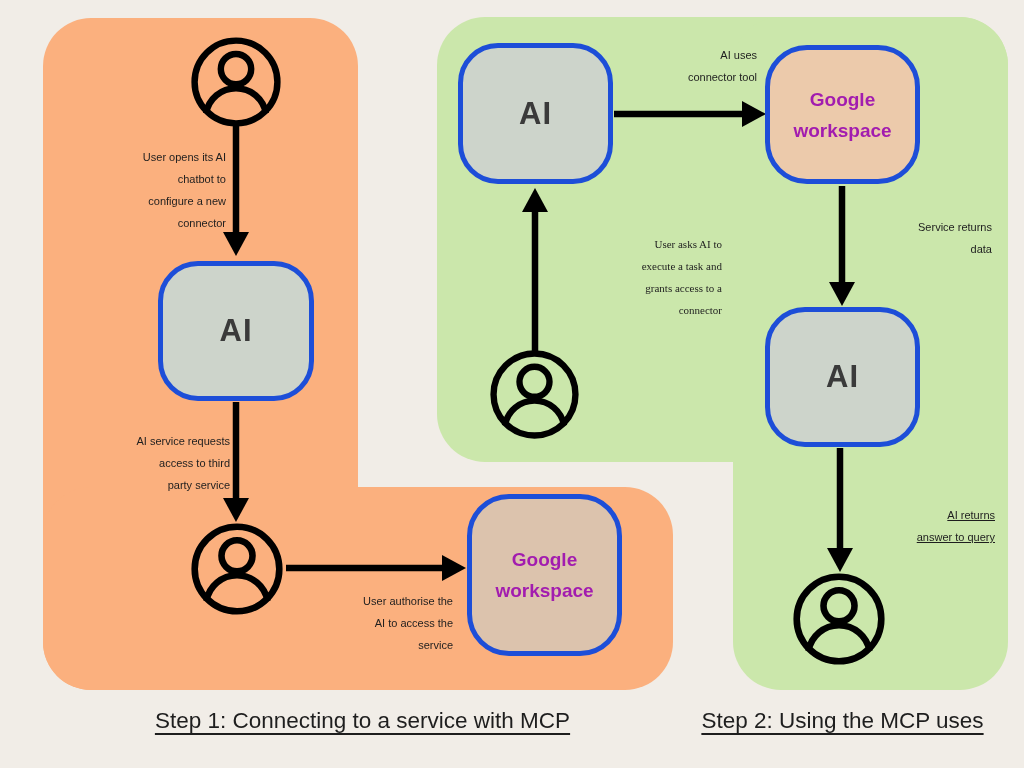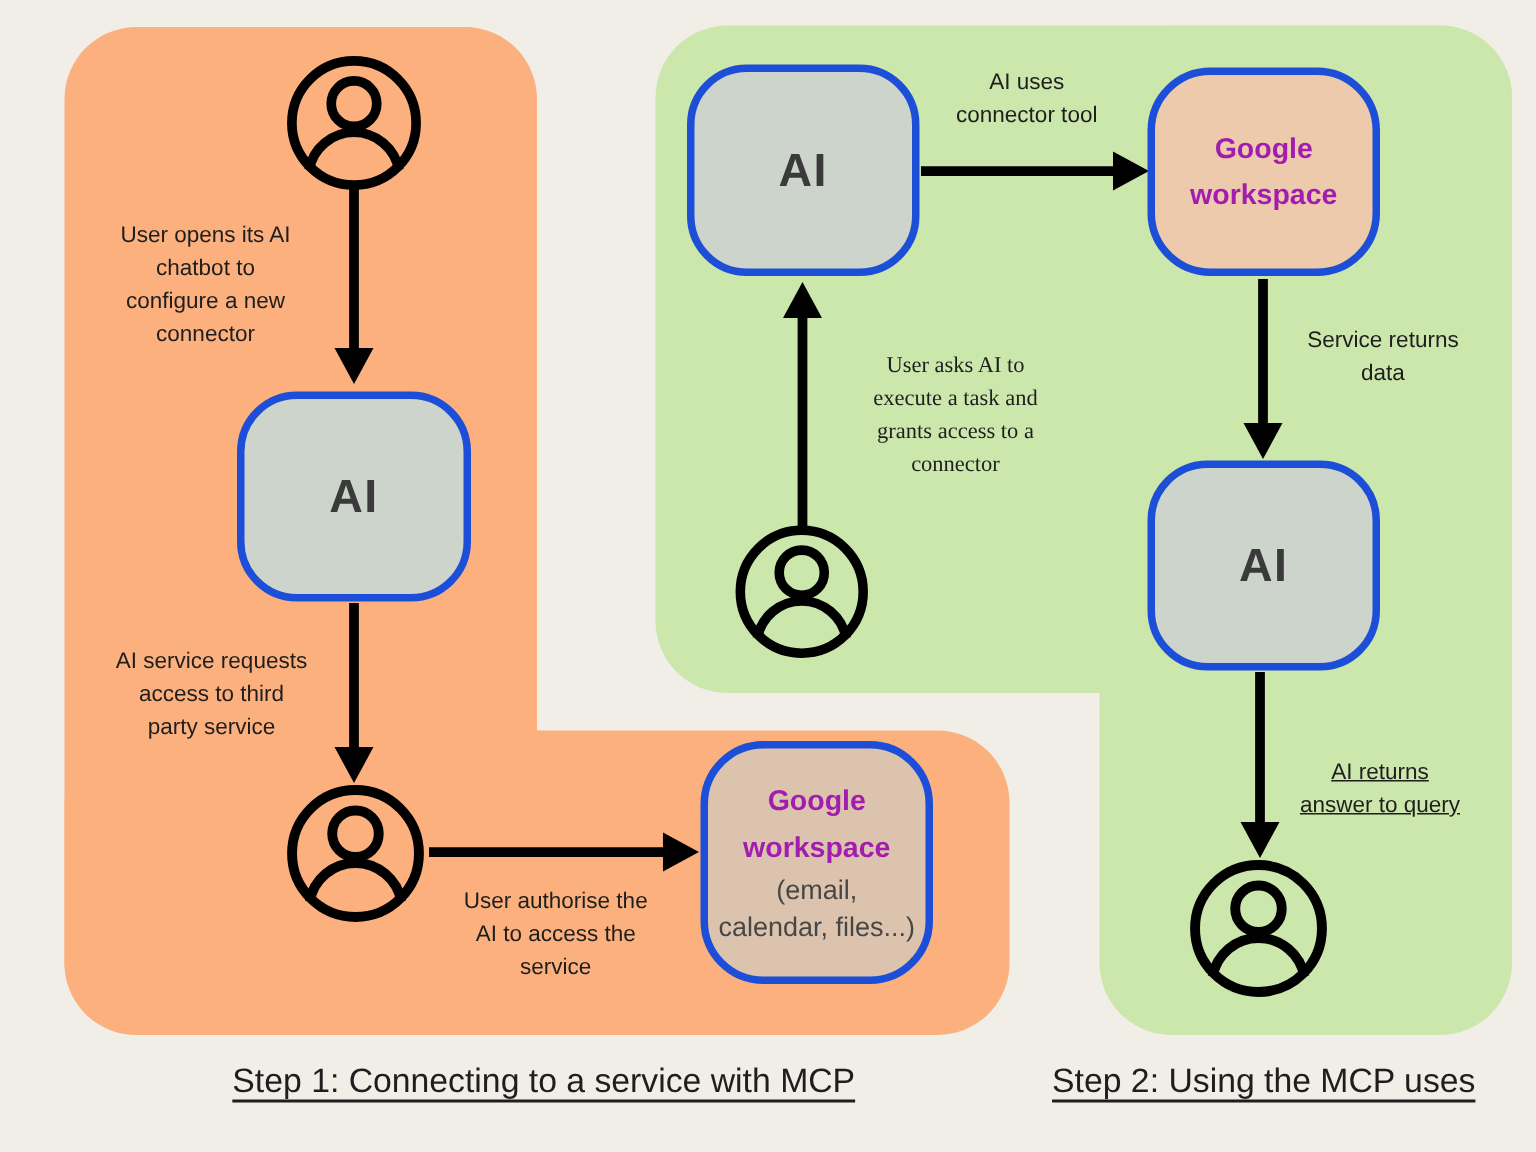--- a/index.html
+++ b/index.html
@@ -23,21 +23,21 @@
     text-align:center;
   }
   .ai-box{border-radius:40px;background:#cdd4cb;}
   .ai-label{font-size:31px;font-weight:bold;color:#3a3a3a;letter-spacing:1px;}
   .ws-box{border-radius:42px;background:#dcc3ad;}
   .ws-box.right{background:#eccaab;}
   .ws-title{font-size:19px;font-weight:bold;color:#a21caf;line-height:31px;white-space:pre-line;}
   .ws-sub{font-size:18px;font-weight:400;color:#474747;line-height:25px;white-space:pre-line;}
   
   .lbl{
-    position:absolute;text-align:center;font-size:15px;line-height:22px;
+    position:absolute;text-align:right;font-size:11px;line-height:22px;
     color:#1e1e1e;white-space:pre-line;
   }
   .caption{
     position:absolute;text-align:center;font-size:22.5px;font-weight:500;color:#1e1e1e;
     text-decoration:underline;text-underline-offset:5px;text-decoration-thickness:2px;
   }
   
   svg{position:absolute;display:block;overflow:visible;}
 </style>
 </head>
@@ -89,22 +89,20 @@
   <polygon points="156,2 156,28 180,15" fill="#000"></polygon>
 </svg>
 
 <div class="lbl" style="left:288px;top:590px;width:165px;">User authorise the
 AI to access the
 service</div>
 
 <div class="node ws-box" style="left:467px;top:494px;width:155px;height:162px;">
   <span class="ws-title">Google
 workspace</span>
-  <span class="ws-sub">(email,
-calendar, files...)</span>
 </div>
 
 <div class="caption" style="left:110px;top:708px;width:505px;">Step 1: Connecting to a service with MCP</div>
 
 <div class="node ai-box" style="left:458px;top:43px;width:155px;height:141px;">
   <span class="ai-label">AI</span>
 </div>
 
 <svg style="left:614px;top:99px;" width="152" height="30" viewBox="0 0 152 30">
   <line x1="0" y1="15" x2="132" y2="15" stroke="#000" stroke-width="6.5"></line>

